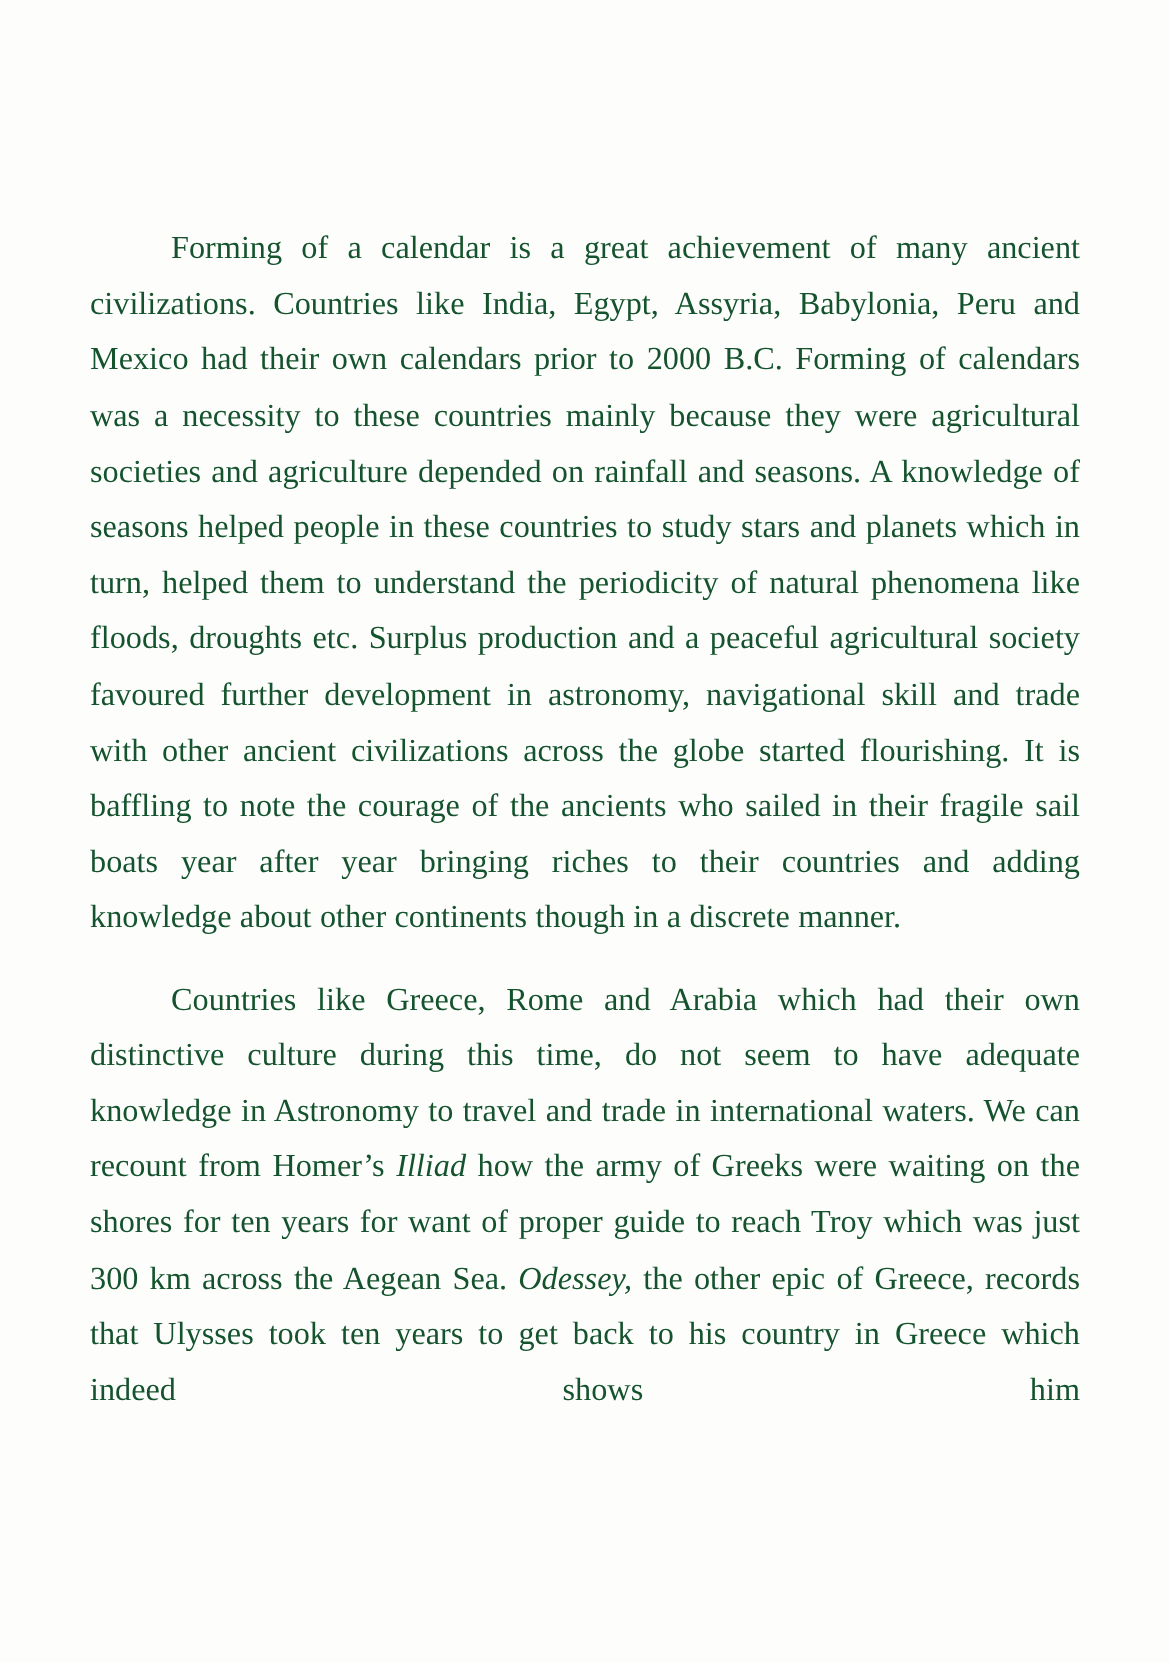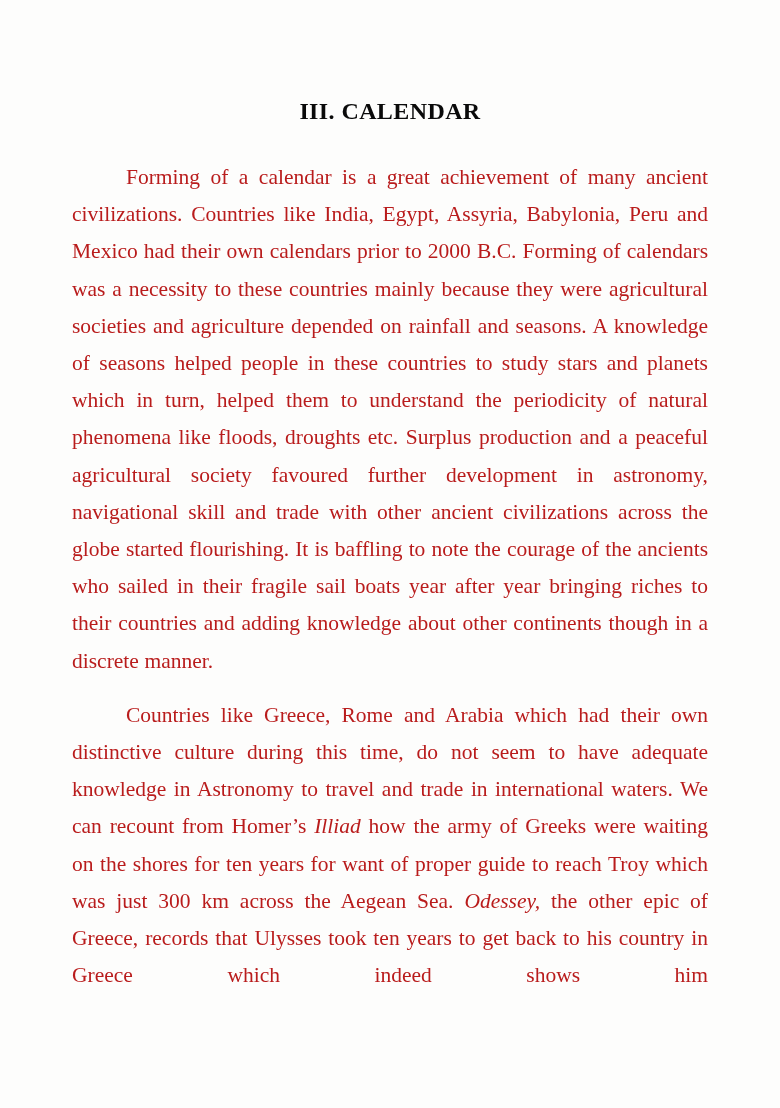--- a/index.html
+++ b/index.html
@@ -34,48 +34,47 @@
 
   
   .body-block {
     position: absolute;
     top: 147px;
     left: 60px;
     width: 660px;
   }
 
   .doc-paragraph {
-    margin: 12px;
+    margin: 0;
     font-size: 21.5px;
     line-height: 37.2px;
     text-align: justify;
     text-justify: inter-word;
     text-indent: 54px;
-    color: #b91c1c;
+    color: #14532d;
     word-spacing: 0.2px;
   }
 
   .doc-paragraph + .doc-paragraph {
     margin-top: 17px;
   }
 
   
   .doc-paragraph.continues {
     text-align-last: justify;
   }
 
   .work-title {
   }
 </style>
 </head>
 <body>
 
 <div id="page">
 
-  <h1 class="page-heading">III. CALENDAR</h1>
 
   <div class="body-block">
 
   <p class="doc-paragraph"><span>Forming of a calendar is a great achievement of many ancient civilizations. Countries like India, Egypt, Assyria, Babylonia, Peru and Mexico had their own calendars prior to 2000 B.C.  Forming of calendars was a necessity to these countries mainly because they were agricultural societies and agriculture depended on rainfall and seasons.  A knowledge of seasons helped people in these countries to study stars and planets which in turn, helped them to understand the periodicity of natural phenomena like floods, droughts etc. Surplus production and  a peaceful agricultural society favoured further development in astronomy, navigational skill and trade with other ancient civilizations across the globe started flourishing.  It is baffling to note the courage of the ancients who sailed in their fragile sail boats year after year bringing riches to their countries and adding knowledge about other continents though in a discrete manner.</span></p>
       <p class="doc-paragraph continues"><span>Countries like Greece, Rome and Arabia which had their own distinctive culture during this time, do not seem to have adequate knowledge in Astronomy to travel and trade in international waters. We can recount from Homer’s </span><em class="work-title">Illiad</em><span>  how the army of Greeks were waiting on the shores for ten years for want of proper guide to reach Troy which was just 300 km across the Aegean Sea.  </span><em class="work-title">Odessey,</em><span> the other epic of Greece, records that Ulysses took ten years to get back to his country in Greece which indeed shows him</span></p>
     </div>
 
 </div>
 
 </body></html>

